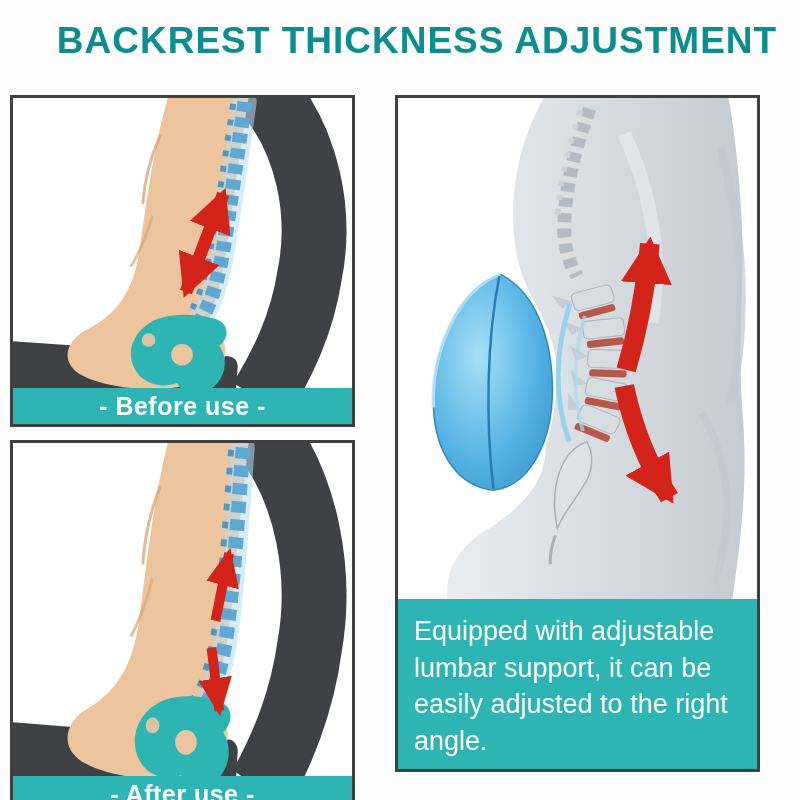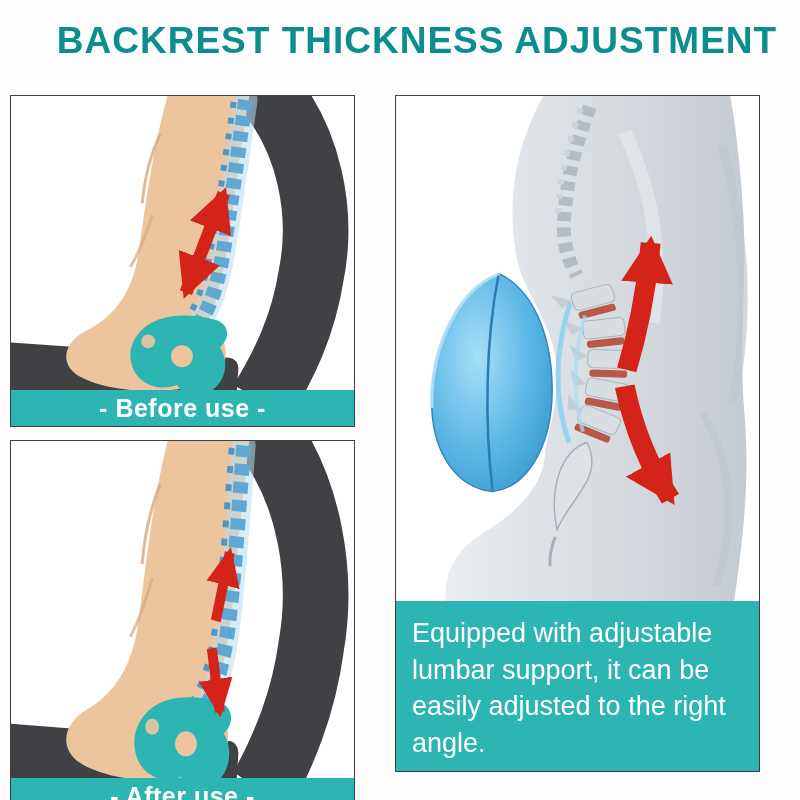--- a/index.html
+++ b/index.html
@@ -10,21 +10,21 @@
   }
   *{margin:0;padding:0;box-sizing:border-box;}
   body{font-family:"Liberation Sans",sans-serif;background:#fff;}
   .stage{position:relative;width:800px;height:800px;background:var(--page-bg);overflow:hidden;}
   .page-title{
     position:absolute;top:20px;left:17px;width:800px;
     text-align:center;font-size:37px;font-weight:800;
     color:var(--title-color);letter-spacing:1px;
   }
   .panel{
-    position:absolute;background:#fff;border:1px solid #404040;
+    position:absolute;background:#fff;border:3px solid #404040;
     display:flex;flex-direction:column;overflow:hidden;
   }
   .panel-before{left:10px;top:95px;width:345px;height:332px;}
   .panel-after{left:10px;top:440px;width:345px;height:375px;}
   .panel-right{left:395px;top:95px;width:365px;height:677px;}
   .illus{flex:1 1 auto;display:block;width:100%;}
   .banner{
     flex:0 0 36px;background:var(--teal);color:#fff;
     font-size:25px;font-weight:700;text-align:center;line-height:36px;
     letter-spacing:0.5px;

